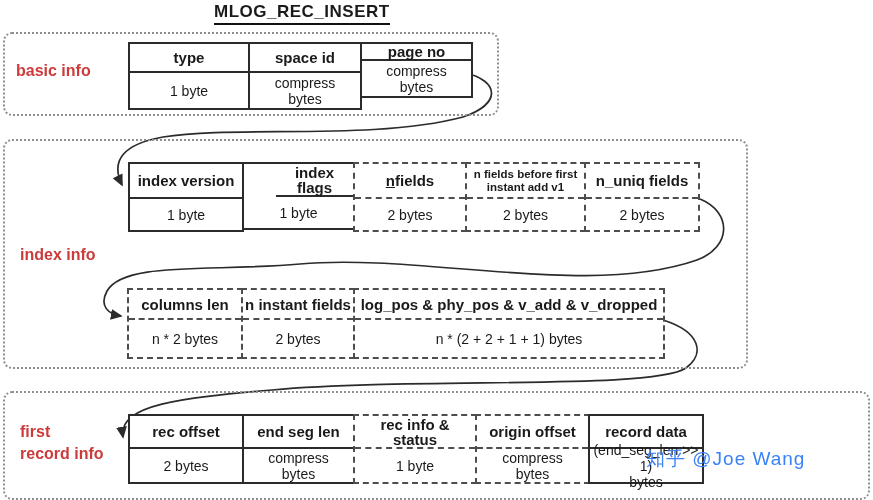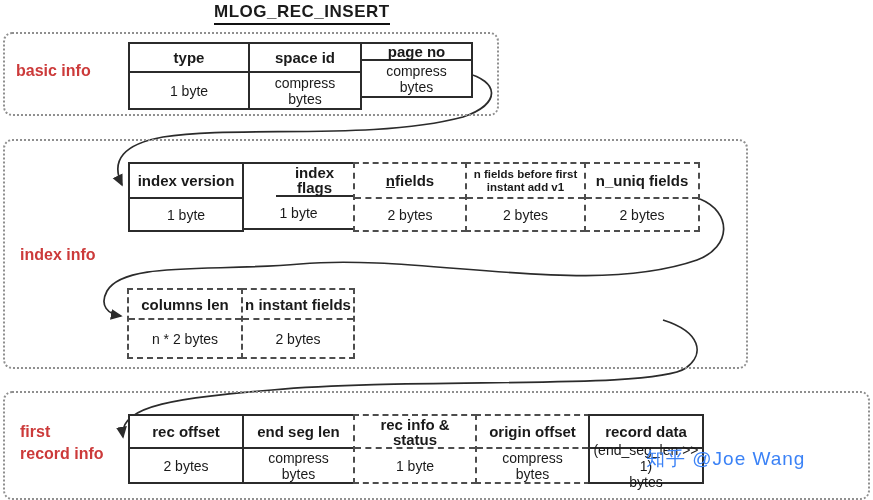--- a/index.html
+++ b/index.html
@@ -104,20 +104,24 @@
       </div>
       <div class="tbl" style="left: 127px; top: 288px;">
         <div class="cell dashed" style="width: 116px;">
           <div class="hd" style="height: 30px;">columns len</div>
           <div class="vl" style="height: 37px;">n * 2 bytes</div>
         </div>
         <div class="cell dashed" style="width: 114px;">
           <div class="hd" style="height: 30px;">n instant fields</div>
           <div class="vl" style="height: 37px;">2 bytes</div>
         </div>
+        <div class="cell dashed" style="width: 312px;">
+          <div class="hd" style="height: 30px;">log_pos &amp; phy_pos &amp; v_add &amp; v_dropped</div>
+          <div class="vl" style="height: 37px;">n * (2  + 2 + 1 + 1) bytes</div>
+        </div>
       </div>
       <div class="section-box" style="left: 3px; top: 391px; width: 863px; height: 105px;"></div>
       <div class="section-label" style="left: 20px; top: 421px; color: rgb(204, 58, 58);">first
 record info</div>
       <div class="tbl" style="left: 128px; top: 414px;">
         <div class="cell" style="width: 116px;">
           <div class="hd" style="height: 33px;">rec offset</div>
           <div class="vl" style="height: 33px;">2 bytes</div>
         </div>
         <div class="cell" style="width: 113px;">

